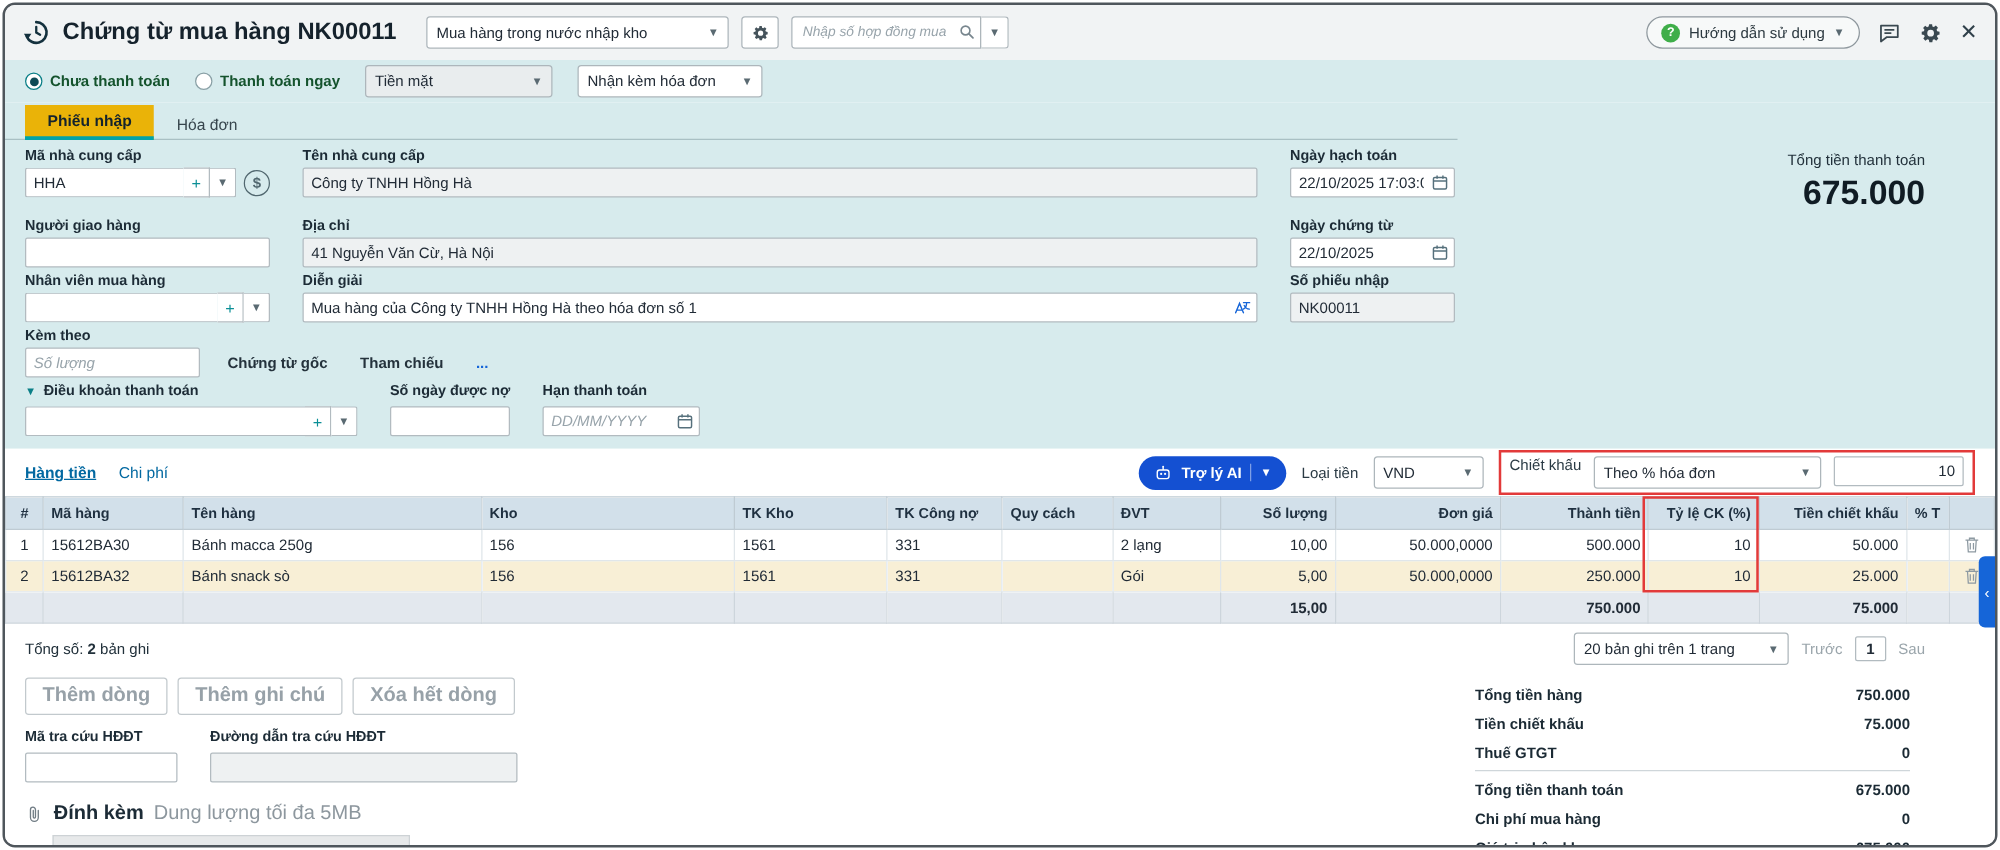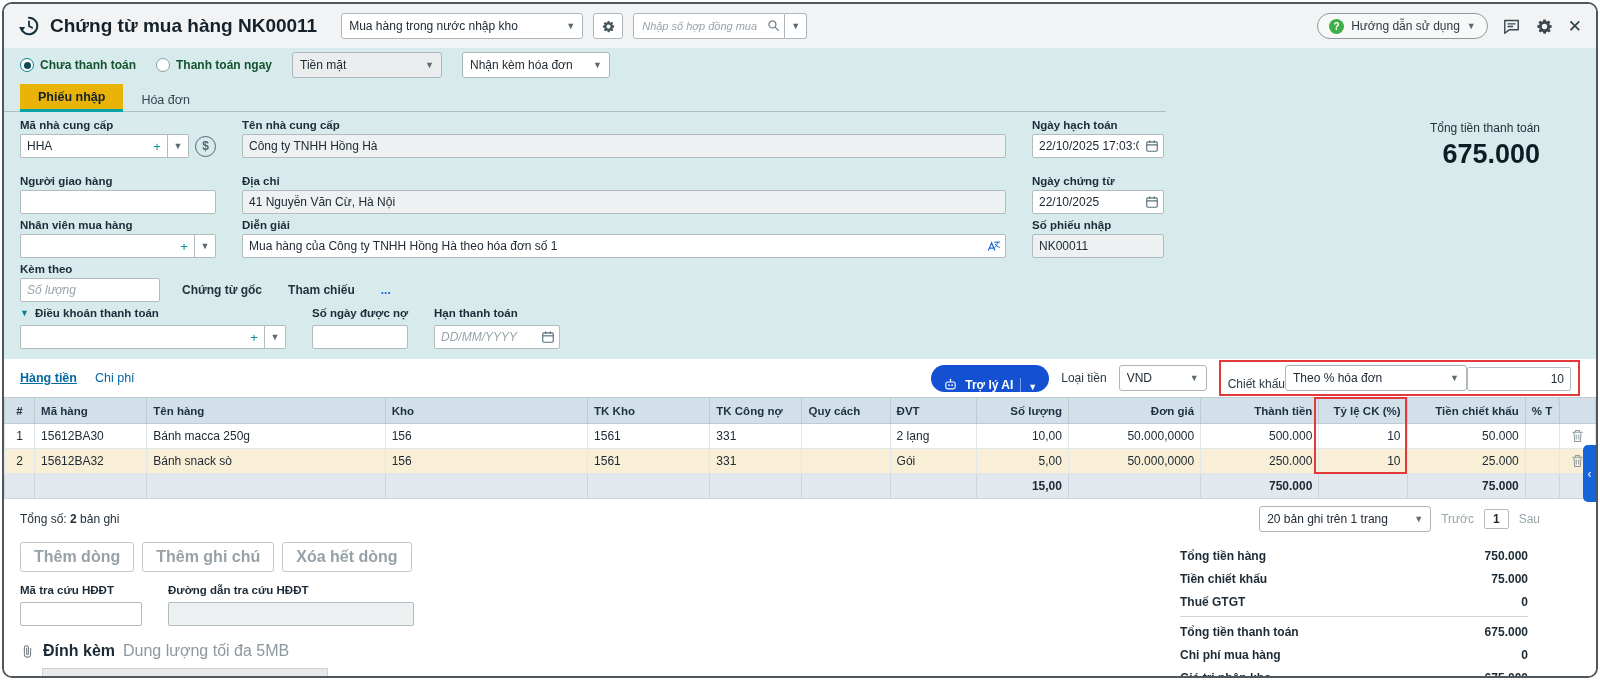--- a/index.html
+++ b/index.html
@@ -70,25 +70,25 @@
   .blue-link { color: #1565d8; font-weight: bold; cursor: pointer; }
   .terms-label { display: flex; align-items: center; gap: 6px; font-weight: bold; font-size: 11.5px; color: #1c2b36; }
   .tri { color: #0b7f87; font-size: 9px; }
 
   
   .detail { background: #fff; flex: 1; display: flex; flex-direction: column; position: relative; }
   .detailbar { display: flex; align-items: center; padding: 0 16px; gap: 18px; height: 38px; flex-shrink: 0; }
   .dlink { color: #0369a1; font-size: 12.5px; cursor: pointer; }
   .dlink.active { font-weight: bold; text-decoration: underline; }
   .bar-right { margin-left: auto; display: flex; align-items: center; gap: 12px; }
-  .ai-btn { background: #1450d2; color: #fff; border-radius: 14px; height: 27px; display: flex; align-items: flex-end; gap: 7px; padding: 0 12px; font-weight: bold; font-size: 12px; cursor: pointer; }
+  .ai-btn { background: #1450d2; color: #fff; border-radius: 14px; height: 27px; display: flex; align-items: center; gap: 7px; padding: 0 12px; font-weight: bold; font-size: 12px; cursor: pointer; }
   .ai-sep { width: 1px; height: 14px; background: rgba(255,255,255,.45); }
   .ai-btn .caret { color: #fff; }
   .bar-label { color: #2a3a44; font-size: 12px; }
-  .annot { border: 2.5px solid #e23a3a; display: flex; align-items: flex-end; padding: 3px 7px; }
+  .annot { border: 2.5px solid #e23a3a; display: flex; align-items: flex-start; gap: 10px; padding: 3px 7px; }
   .disc-input { width: 104px; text-align: right; }
 
   
   .tablewrap { position: relative; flex-shrink: 0; }
   table { width: 100%; border-collapse: collapse; table-layout: fixed; font-size: 12px; }
   th { background: #d2e0ea; border: 1px solid #bfcbd3; font-weight: bold; padding: 4px 6px; text-align: left; font-size: 11.5px; color: #1f3040; height: 26px; white-space: nowrap; overflow: hidden; }
   td { border: 1px solid #e0e6ea; padding: 3px 6px; height: 25px; white-space: nowrap; overflow: hidden; color: #212b36; }
   .num { text-align: right; }
   .ctr { text-align: center; }
   tr.sel td { background: #f8efd6; }

